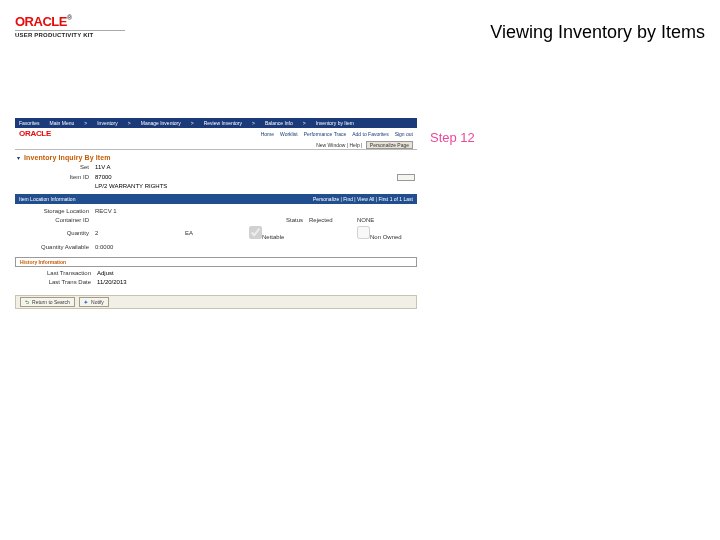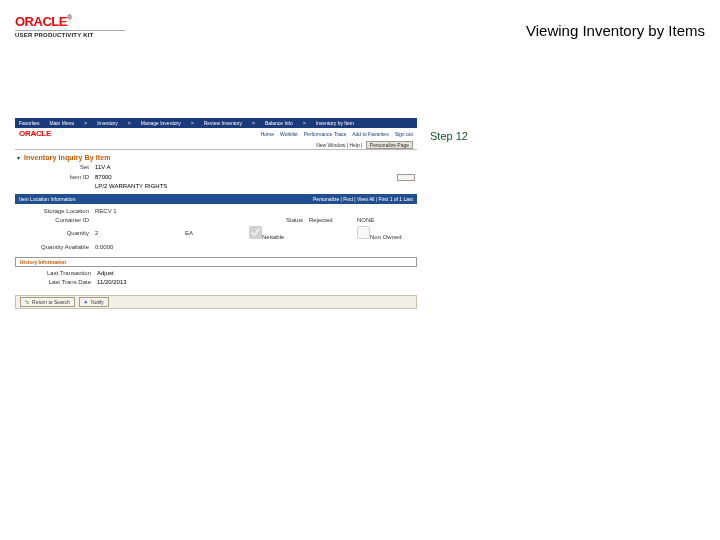--- a/index.html
+++ b/index.html
@@ -37,21 +37,21 @@
     letter-spacing: 0.2px;
     color: #222;
     border-top: 1px solid #aaa;
     padding-top: 1px;
     width: 110px;
   }
   .page-title {
     position: absolute;
     top: 22px;
     right: 15px;
-    font-size: 15px;
+    font-size: 18px;
     color: #000;
   }
 
   
   .shot {
     position: absolute;
     top: 118px;
     left: 15px;
     width: 402px;
     font-size: 6px;
@@ -164,22 +164,22 @@
   }
   .shot .btn .glyph { color: #4a7d26; font-weight: 900; }
   .shot .btn .glyph.star { color: #3066b5; }
 
   
   .rcol {
     position: absolute;
     top: 130px;
     left: 430px;
     right: 15px;
-    font-size: 11px;
-    color: #14532d;
+    font-size: 13px;
+    color: #ec4899;
   }
   .rcol .step { margin-bottom: 18px; }
   .rcol .desc { line-height: 1.35; }
   .rcol .desc b { font-weight: 700; }
 </style>
 </head>
 <body>
 
 <div class="header-band">
   <div class="logo-box">

